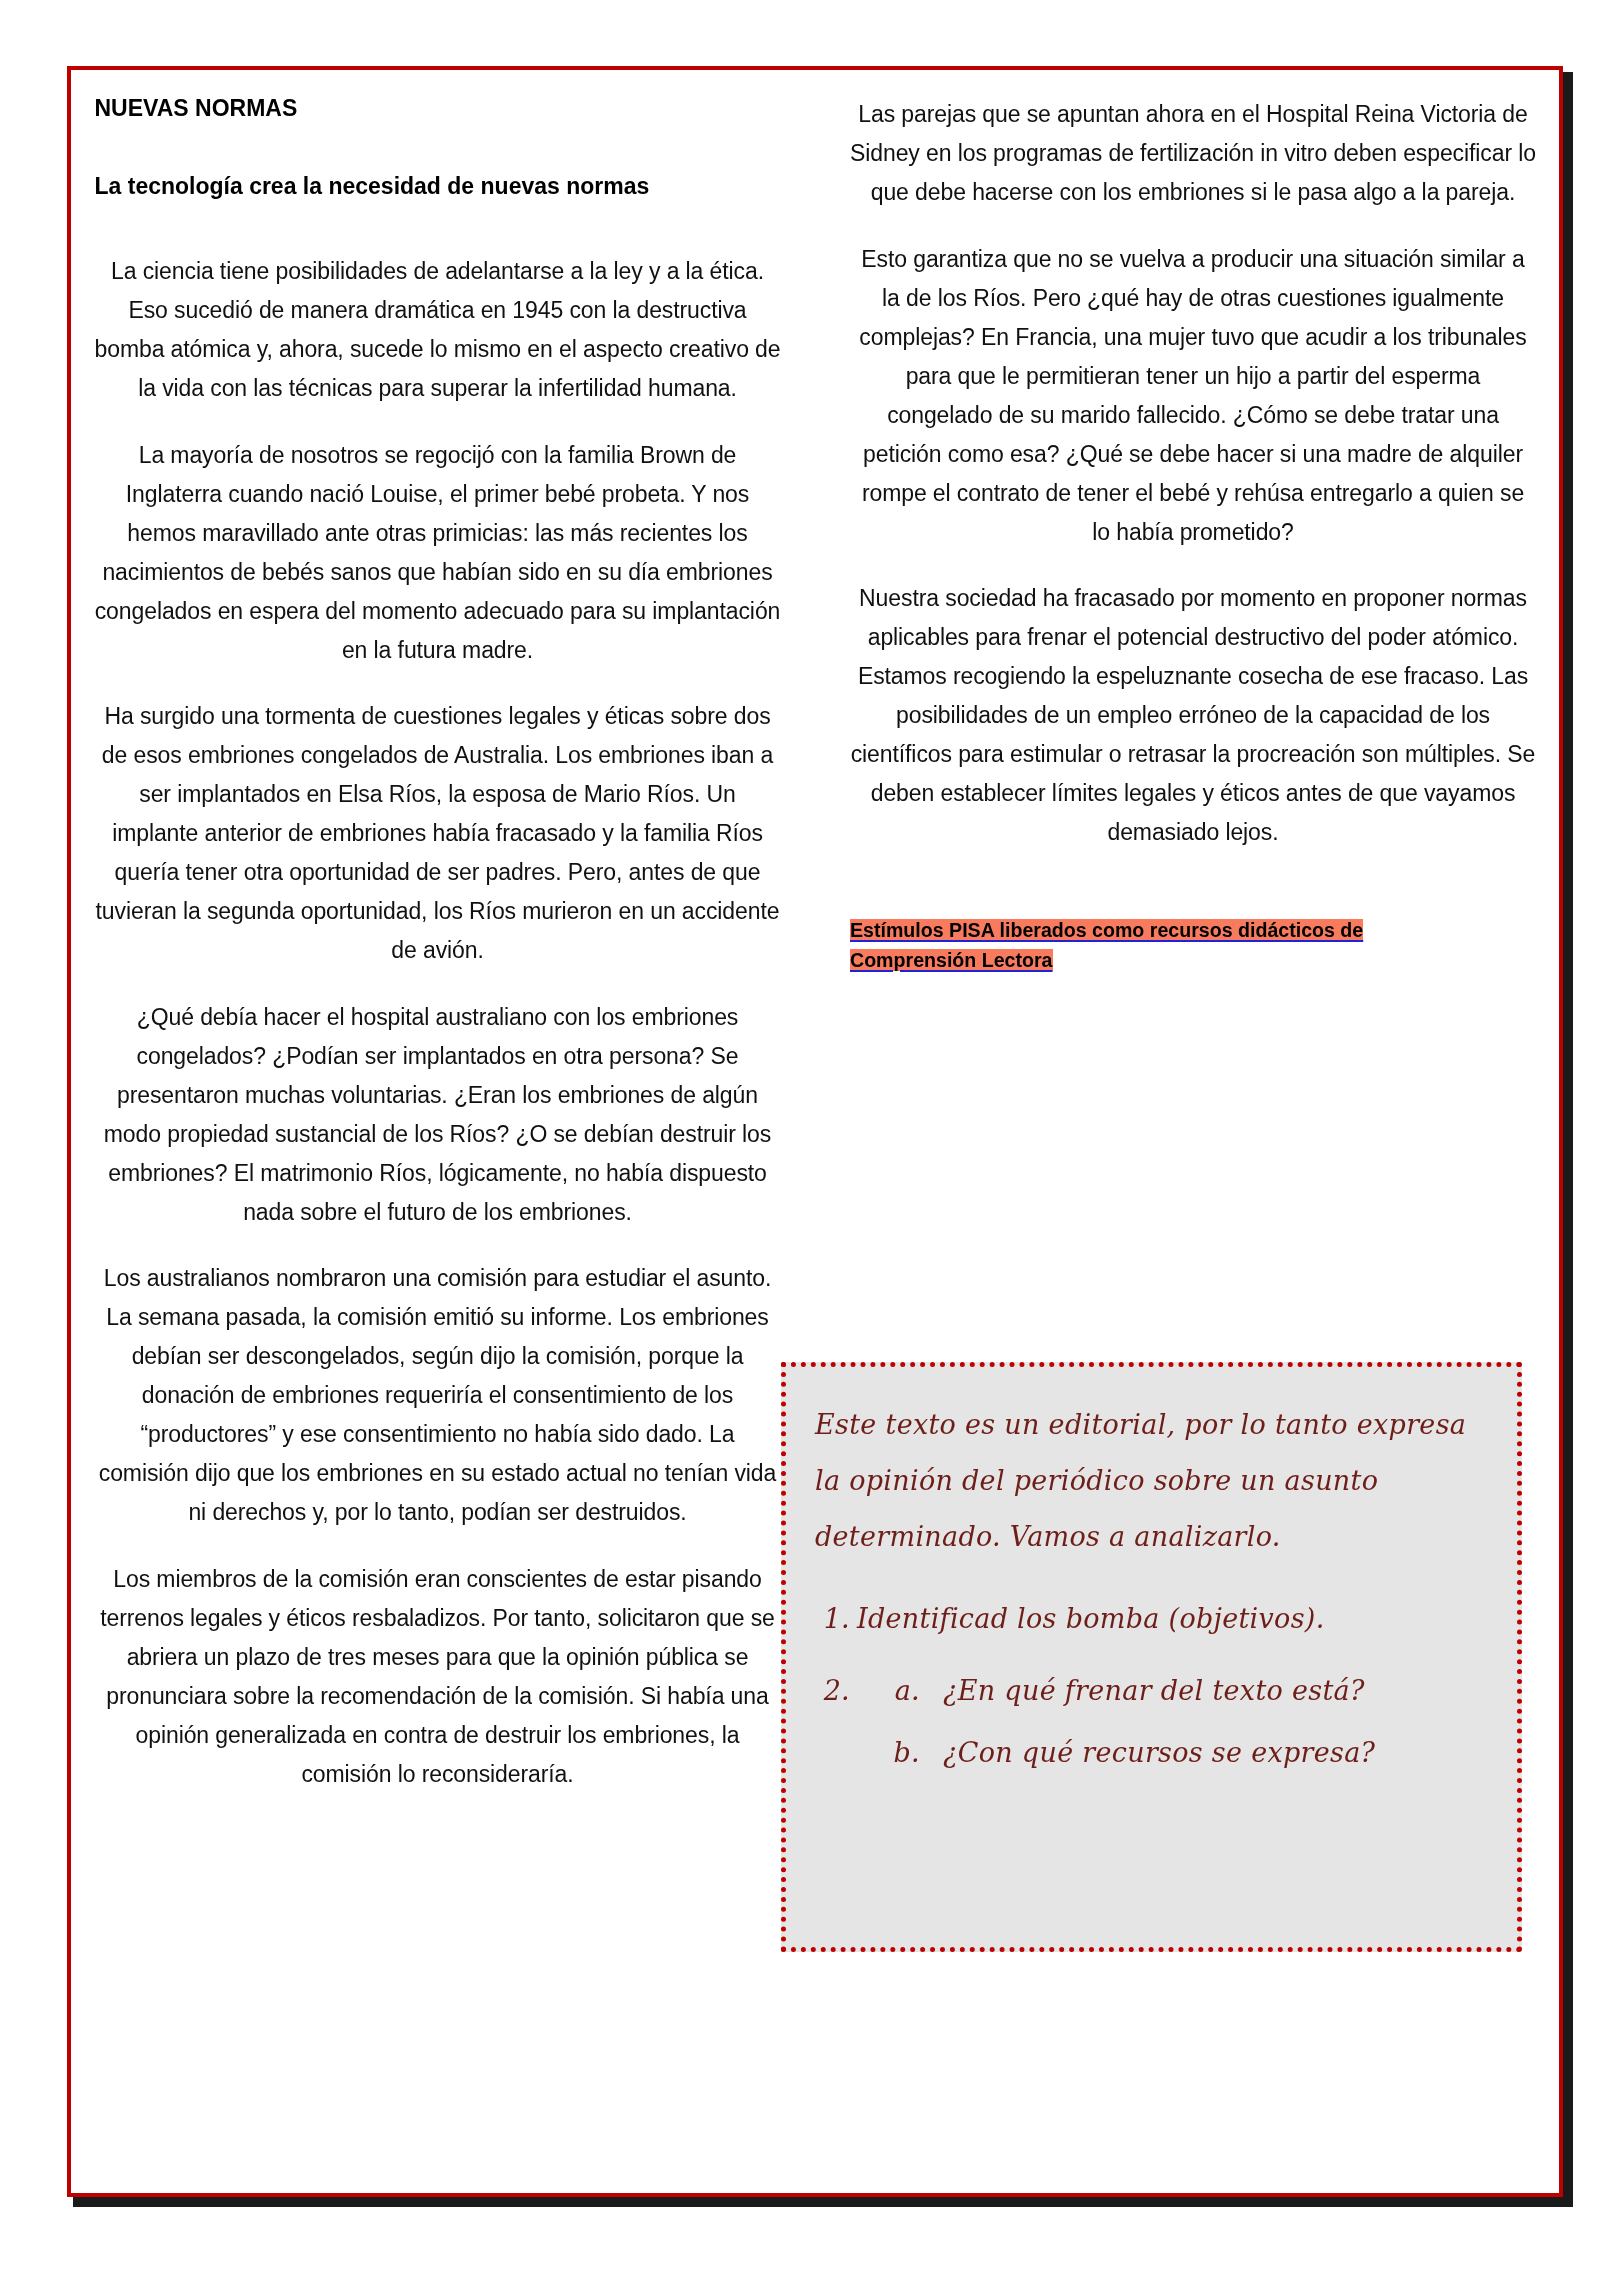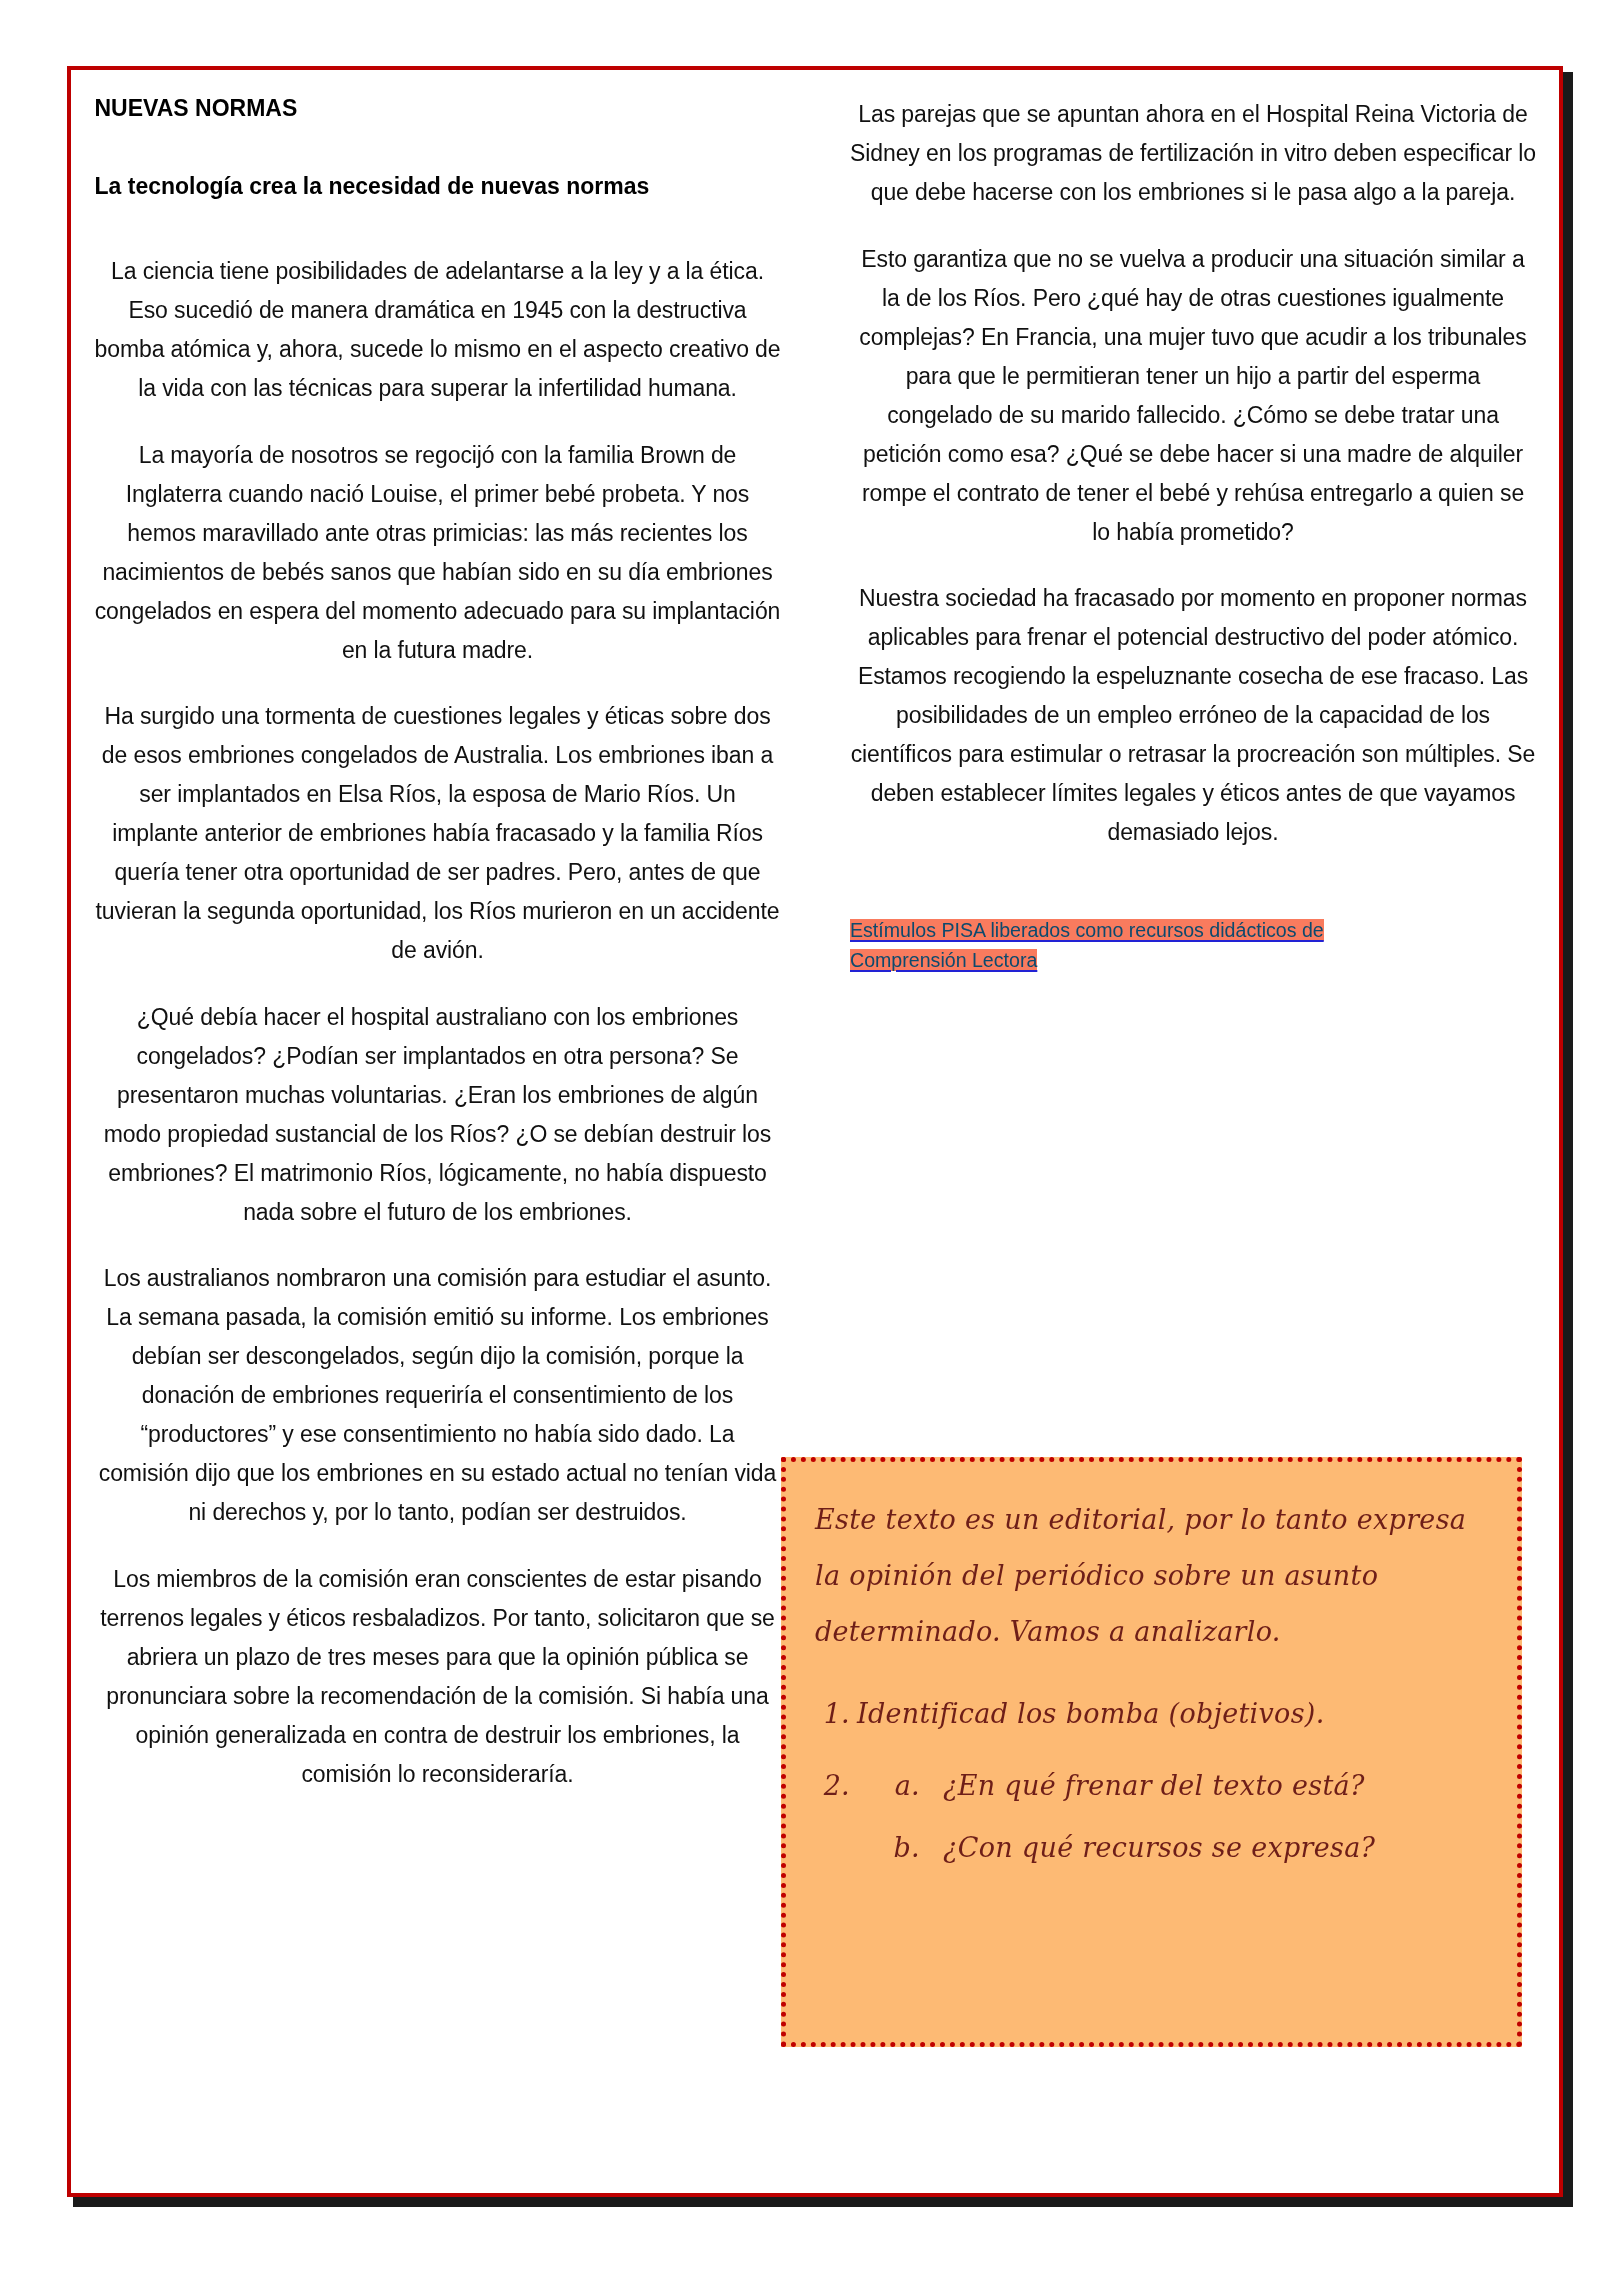--- a/index.html
+++ b/index.html
@@ -76,43 +76,43 @@
   }
 
   
   #link-block {
     margin-top: 63px;
     width: 563px;
   }
   .link-text {
     display: inline;
     font-size: 19.6px;
-    font-weight: normal;
+    font-weight: bold;
     line-height: 30px;
-    color: #0c4a6e;
+    color: #000000;
     background-color: #F97B5E;
     text-decoration: underline;
     text-decoration-color: #2222D4;
     text-decoration-thickness: 2px;
     text-underline-offset: 2.6px;
     box-decoration-break: clone;
     -webkit-box-decoration-break: clone;
     font-stretch: condensed;
   }
 
   
   #activity-box {
     position: absolute;
     left: 781px;
-    top: 1457px;
+    top: 1362px;
     width: 741px;
     height: 590px;
     border: 5.9px dotted #C00000;
     box-sizing: border-box;
-    background: #fdba74;
+    background: #e5e5e5;
   }
   #activity-inner {
     padding: 30px 29px 13px 29px;
   }
   .hand {
     font-family: "DejaVu Serif", serif;
     font-style: italic;
     color: #6E1E18;
   }
   .hand-intro {

